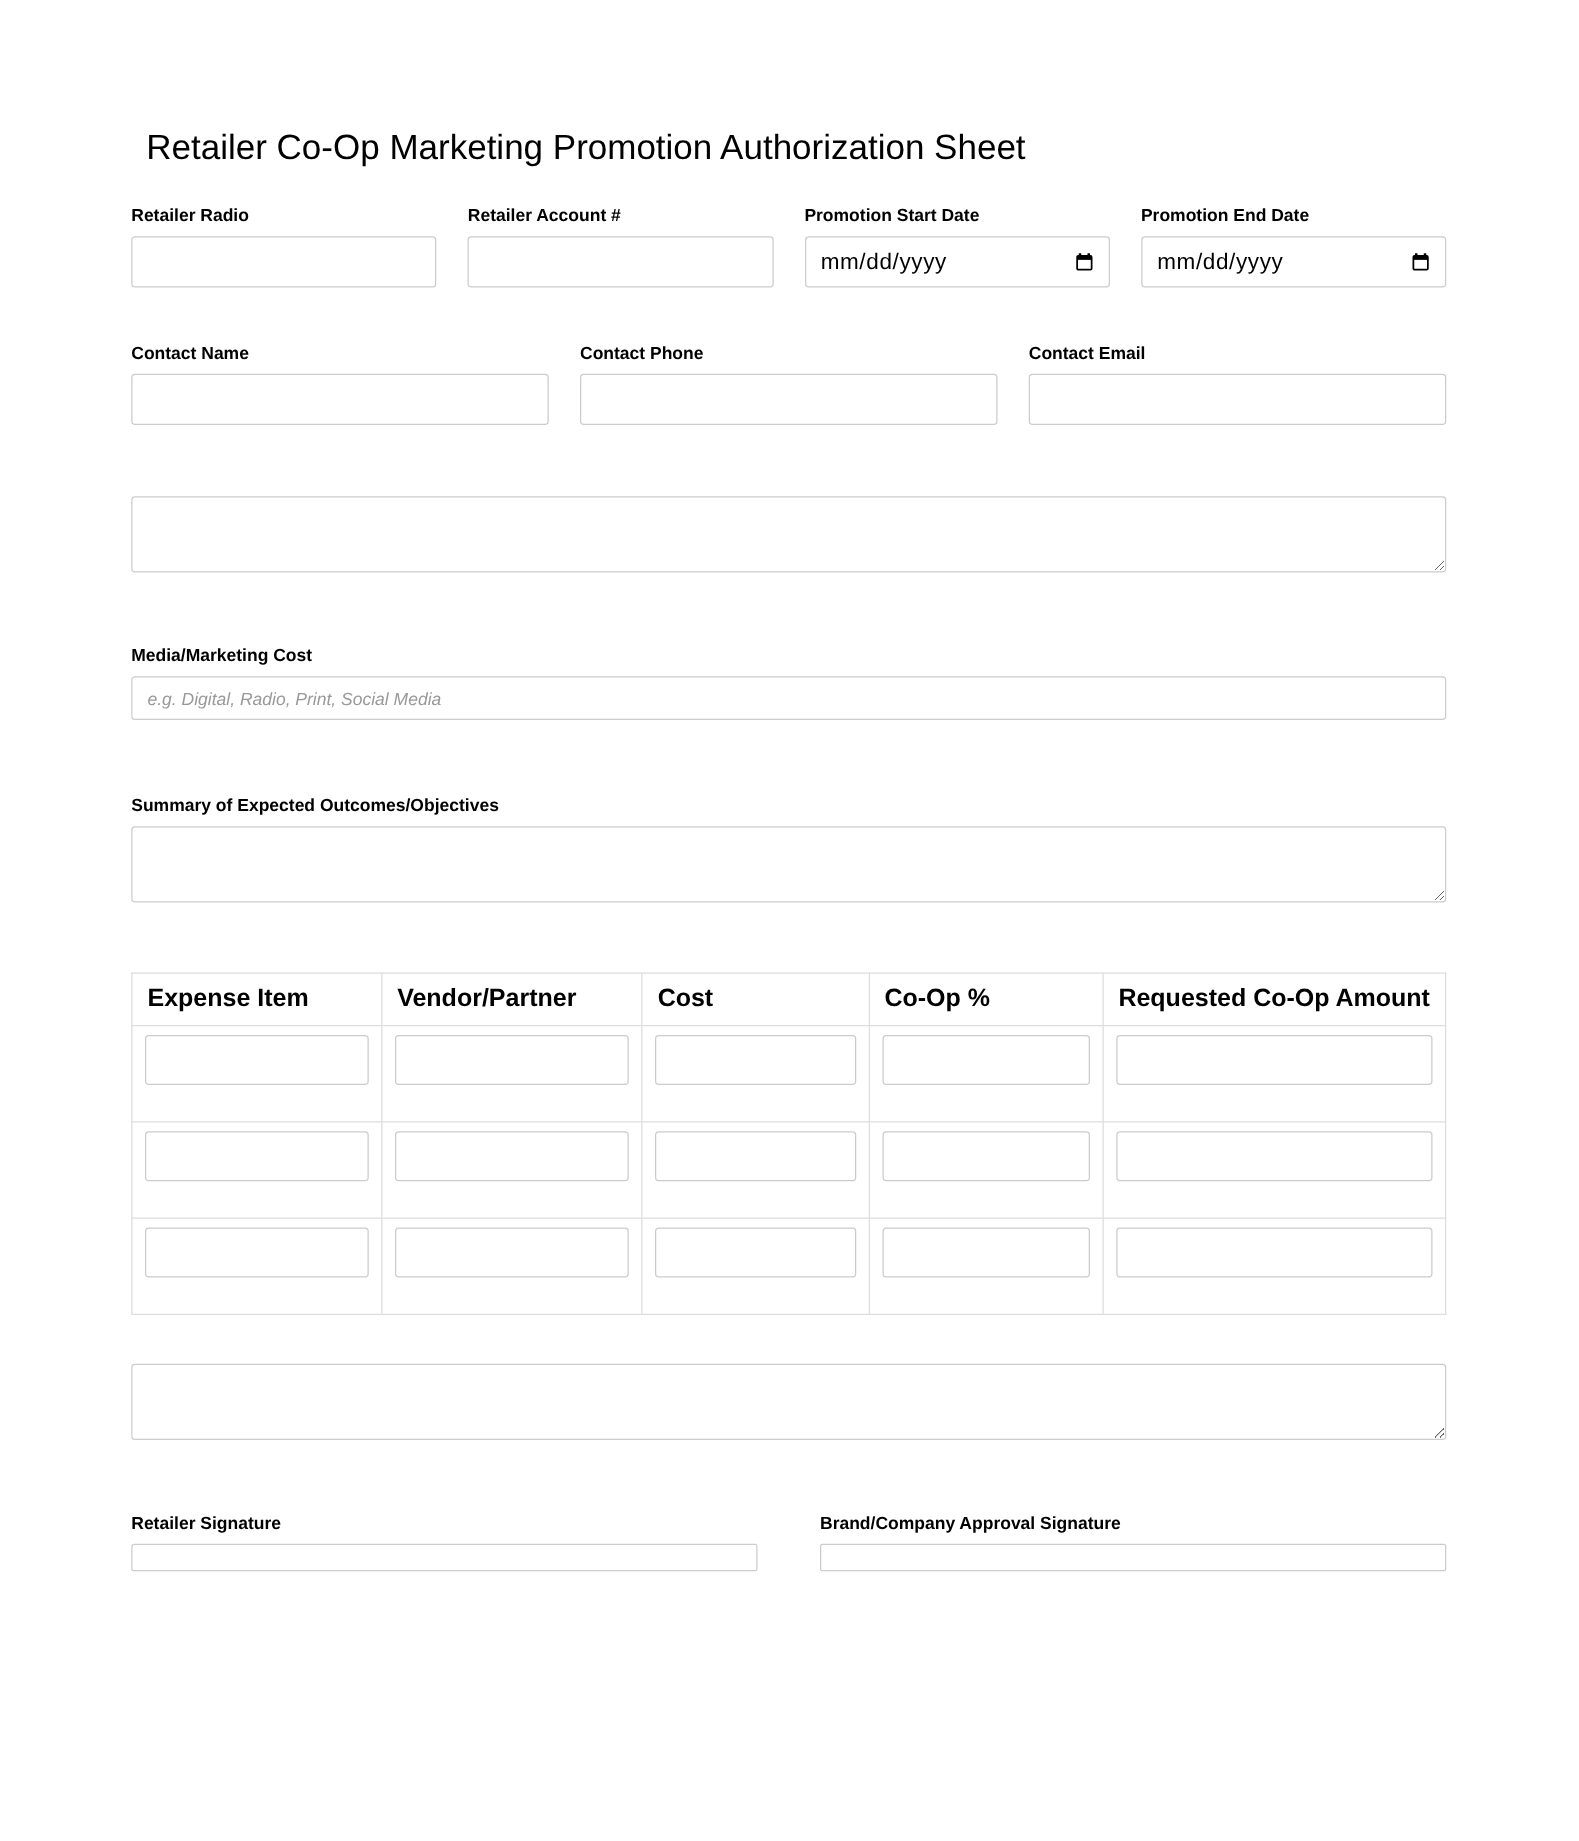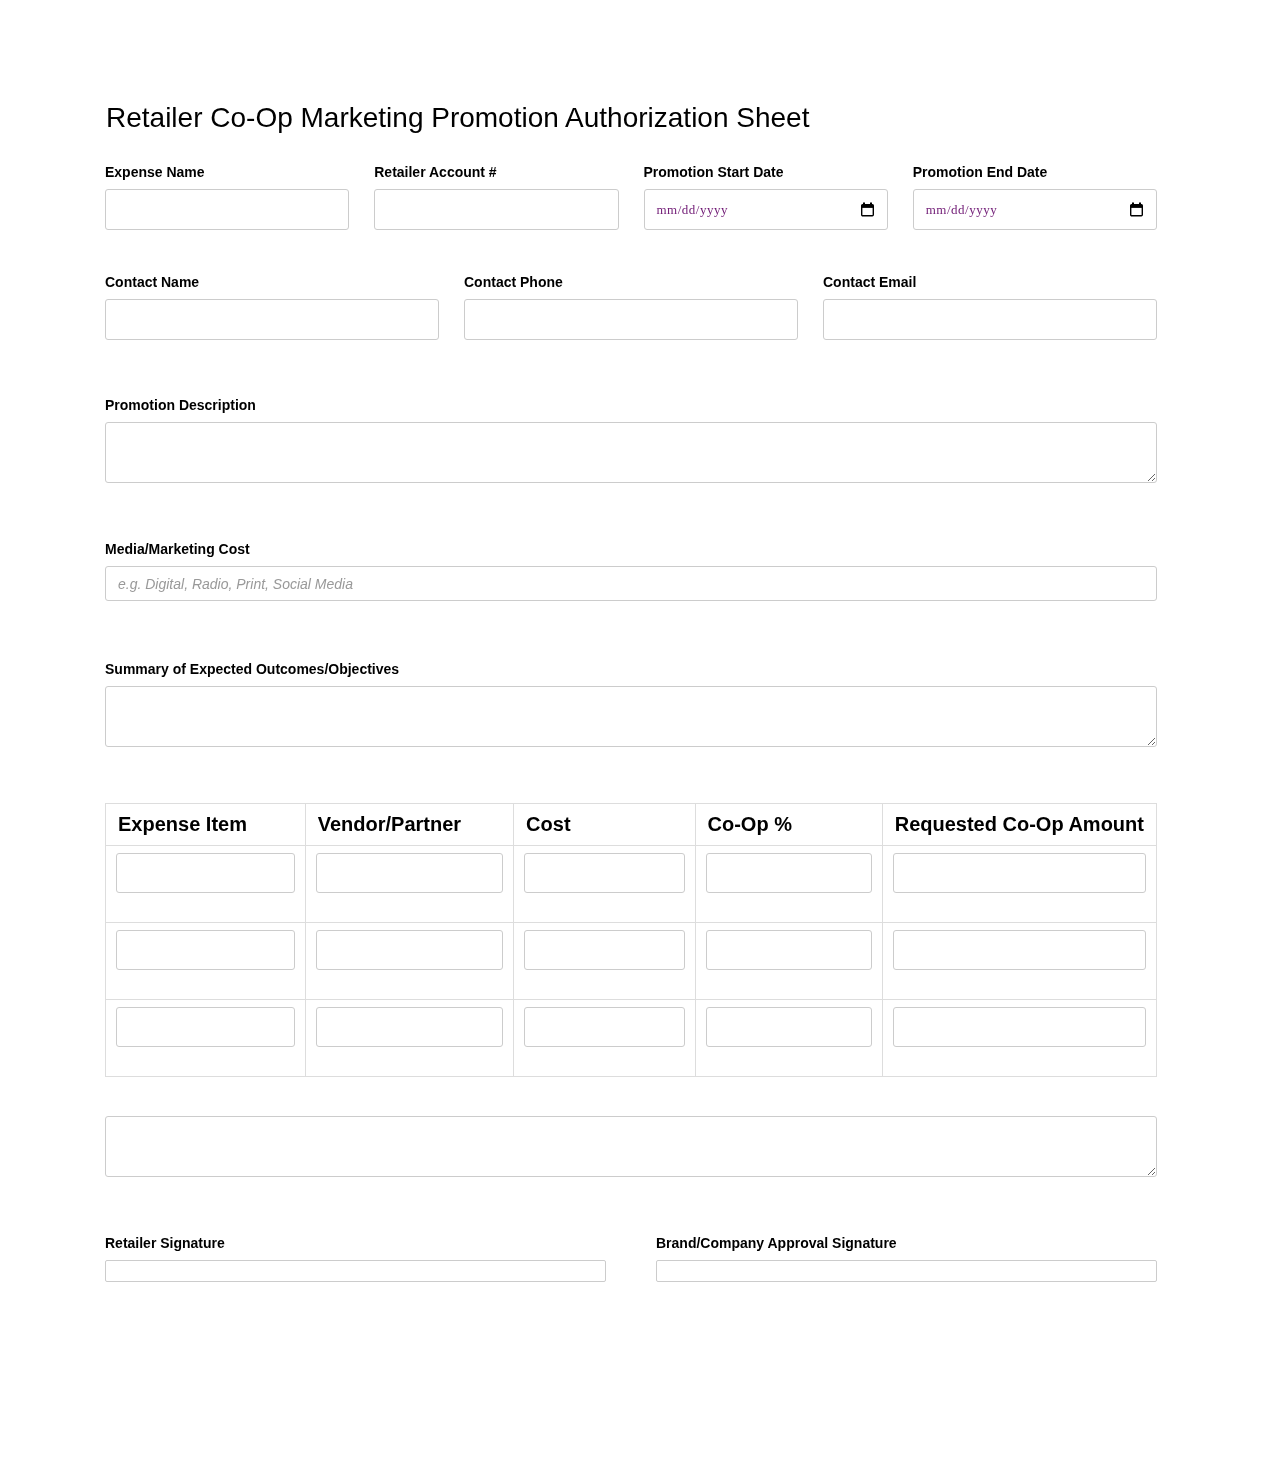--- a/index.html
+++ b/index.html
@@ -12,21 +12,21 @@
   }
   .page {
     width: 1052px;
     margin-left: 105px;
     padding-top: 102px;
     padding-bottom: 180px;
   }
   h1.form-title {
     font-size: 28px;
     font-weight: 400;
-    margin: 0 0 30px 1px;
+    margin: 0 0 30px 12px;
     line-height: 1.15;
     white-space: nowrap;
   }
   .form-row {
     display: flex;
     gap: 25px;
   }
   .row-basics   { margin-bottom: 44px; }
   .row-contacts { margin-bottom: 57px; }
   .field { flex: 1; min-width: 0; }
@@ -55,24 +55,24 @@
     border: 1px solid #cccccc;
     border-radius: 3px;
     padding: 0 12px;
     background: #ffffff;
     display: flex;
     align-items: center;
     justify-content: space-between;
     cursor: default;
   }
   .date-text {
-    font-family: Liberation Serif, serif;
-    font-size: 13px;
+    font-family: Liberation Sans, sans-serif;
+    font-size: 18px;
     letter-spacing: 0.5px;
-    color: #701a75;
+    color: #000000;
   }
   .cal-icon { display: flex; align-items: center; cursor: pointer; }
   .section { margin-bottom: 58px; }
   .section-media   { margin-bottom: 60px; }
   .section-summary { margin-bottom: 56px; }
   textarea.area-input {
     display: block;
     width: 100%;
     height: 61px;
     border: 1px solid #cccccc;
@@ -138,21 +138,21 @@
 </style>
 </head>
 <body>
 
 <div class="page">
 
   <h1 class="form-title">Retailer Co-Op Marketing Promotion Authorization Sheet</h1>
 
   <div class="form-row row-basics">
     <div class="field">
-      <label class="field-label">Expense Name</label>
+      <label class="field-label">Retailer Radio</label>
       <input class="text-input" type="text" value="" style="">
     </div>
     <div class="field">
       <label class="field-label">Retailer Account #</label>
       <input class="text-input" type="text" value="" style="">
     </div>
     <div class="field">
       <label class="field-label">Promotion Start Date</label>
       <div class="date-input">
         <span class="date-text">mm/dd/yyyy</span>
@@ -191,21 +191,20 @@
       <label class="field-label">Contact Phone</label>
       <input class="text-input" type="text" value="" style="">
     </div>
     <div class="field">
       <label class="field-label">Contact Email</label>
       <input class="text-input" type="text" value="" style="">
     </div>
   </div>
 
   <div class="section">
-    <label class="field-label">Promotion Description</label>
     <textarea class="area-input" style=""></textarea>
   </div>
 
   <div class="section section-media">
     <label class="field-label">Media/Marketing Cost</label>
     <input class="media-input" type="text" placeholder="e.g. Digital, Radio, Print, Social Media" style="">
   </div>
 
   <div class="section section-summary">
     <label class="field-label">Summary of Expected Outcomes/Objectives</label>

